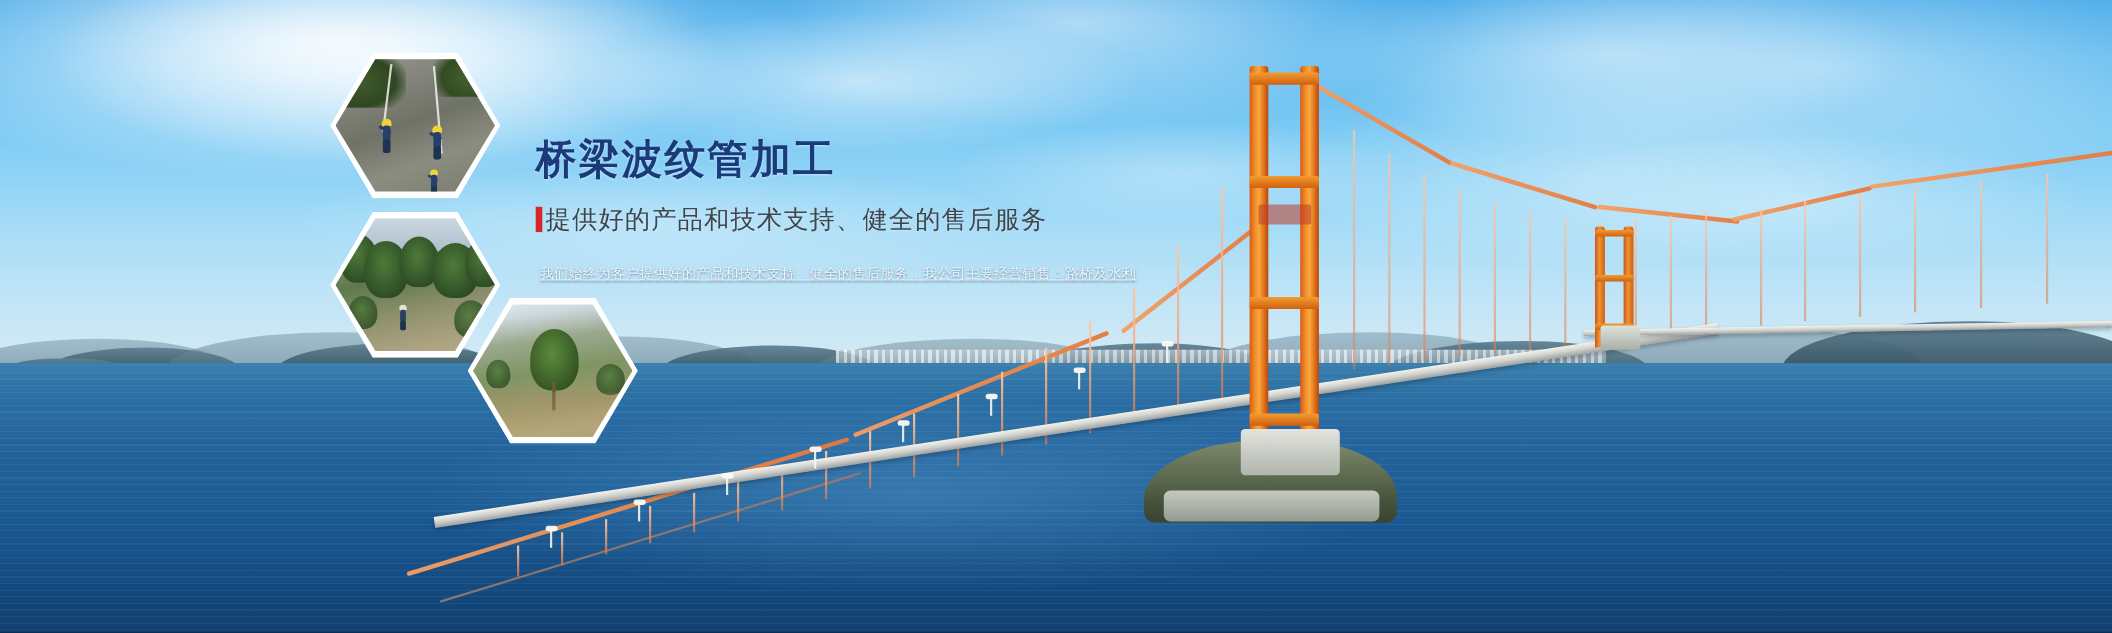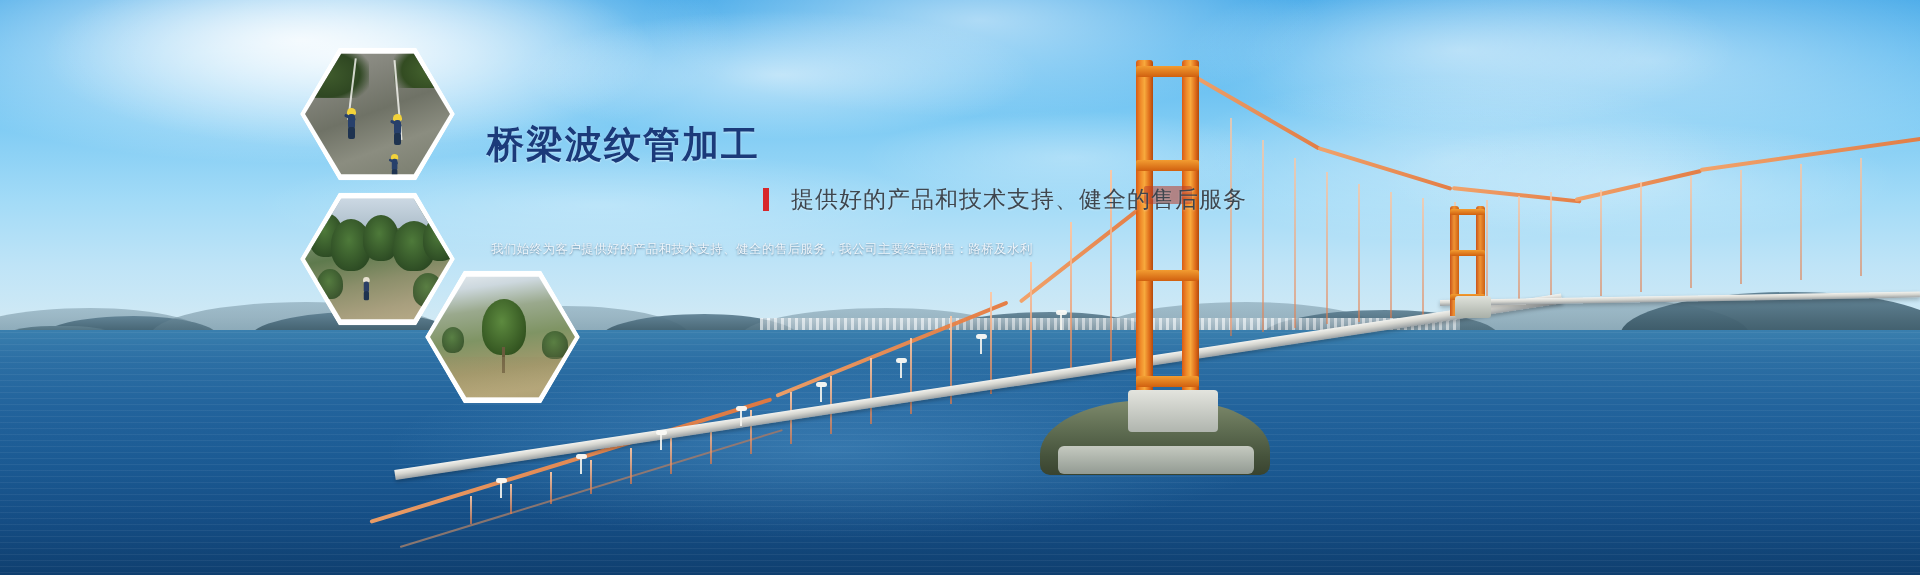--- a/index.html
+++ b/index.html
@@ -228,34 +228,34 @@
     font-size:37px;font-weight:bold;color:#1b3a7a;
     letter-spacing:2px;
     text-shadow:0 1px 2px rgba(255,255,255,.45);
   }
   .h-sub{
     font-size:30px;font-weight:bold;color:#3b4148;
     letter-spacing:1px;
     text-shadow:0 1px 2px rgba(255,255,255,.35);
   }
   .subline{
-    display:flex;align-items:center;gap:22px;margin-top:19px;justify-content:flex-end;
+    display:flex;align-items:center;gap:3px;margin-top:19px;
   }
   .redbar{width:6px;height:23px;background:#d7262b;flex:0 0 auto;}
   .sub-text{
     font-size:23px;color:#3f464e;letter-spacing:1px;white-space:nowrap;
     text-shadow:0 1px 2px rgba(255,255,255,.3);
   }
   .para{
     margin-top:22px;margin-left:4px;
     font-size:12.5px;color:#eef5fb;line-height:2.0;
     letter-spacing:.4px;max-width:400px;
     text-shadow:0 1px 2px rgba(20,50,80,.55);
   }
-  .para div{white-space:nowrap;}
+  .para div{white-space:nowrap;text-decoration:underline;}
 </style>
 </head>
 <body>
 
 <div id="banner">
 
   <div>
 
     <div class="sky"></div>
     <div class="sky-wisp w1"></div>

